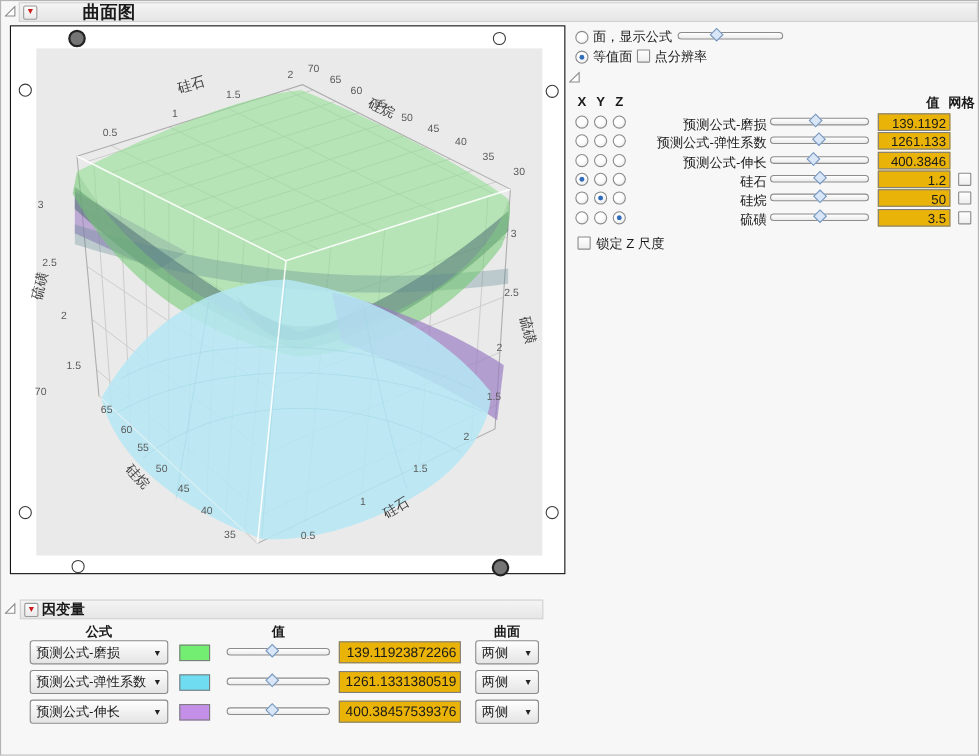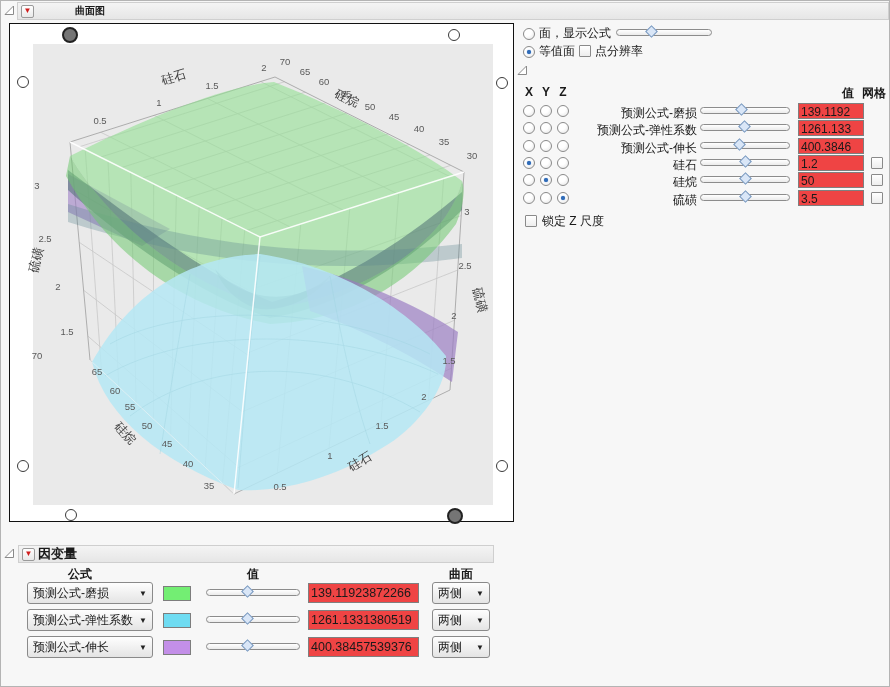--- a/index.html
+++ b/index.html
@@ -4,21 +4,21 @@
 <style>
   * { margin:0; padding:0; box-sizing:border-box; }
   html,body { background:#f7f7f7; }
   body { font-family:"Liberation Sans","DejaVu Sans",sans-serif; font-size:12px; color:#1a1a1a; }
   .window { position:relative; width:890px; height:687px; background:#f7f7f7; border:1px solid #b4b4b4; overflow:hidden; }
 
   
   .disc { position:absolute; width:11px; height:11px; }
   .hbar { position:absolute; height:18px; background:linear-gradient(#f4f4f4,#e6e6e6); border:1px solid #cfcfcf; display:flex; align-items:center; }
   .hbar .htitle { font-weight:bold; }
-  .t14 { font-size:10px;padding-left:38px; } .t13 { font-size:13px; }
+  .t14 { font-size:16px;padding-left:38px; } .t13 { font-size:13px; }
   .redbtn { width:13px; height:13px; margin:0 3px 0 3px; border:1px solid #9a9a9a; border-radius:2px;
             background:linear-gradient(#ffffff,#e9e9e9); display:inline-flex; align-items:center; justify-content:center; }
   .redbtn .tri { color:#cf1c1c; font-size:8px; line-height:8px; }
 
   
   .plot-frame { position:absolute; left:8px; top:22px; width:505px; height:499px; background:#ffffff; border:1px solid #111; }
   .handle { position:absolute; border-radius:50%; }
   .h-open { width:12px; height:12px; border:1.5px solid #3a3a3a; background:transparent; }
   .h-fill { width:16px; height:16px; border:2px solid #222; background:#757575; }
 
@@ -28,21 +28,21 @@
   .r.sel::after { content:''; position:absolute; left:3px; top:3px; width:4px; height:4px; border-radius:50%;
        background:#2f6bb8; box-shadow:0 0 1px #2f6bb8; }
   .cb { position:absolute; width:12px; height:12px; border:1px solid #8a8a8a; border-radius:1px;
        background:linear-gradient(#ffffff,#ededed); }
   .lbl { position:absolute; white-space:nowrap; }
   .slider { position:absolute; height:14px; }
   .sl-track { position:absolute; left:0; right:0; top:3px; height:7px; border:1px solid #8c8c8c; border-radius:5px;
        background:linear-gradient(#ffffff,#ebebeb); }
   .sl-thumb { position:absolute; top:1px; width:9px; height:9px; margin-left:-6px; background:#d9e6f7;
        border:1px solid #7797bd; transform:rotate(45deg); }
-  .vbox { position:absolute; height:16px; border:1px solid #7f7f7f; background:#ef4444; text-align:left;
+  .vbox { position:absolute; height:16px; border:1px solid #7f7f7f; background:#eab308; text-align:right;
        padding:1px 3px 0 2px; font-size:12px; overflow:hidden; white-space:nowrap; }
   .dd { position:absolute; height:22px; border:1px solid #8a8a8a; border-radius:3px;
        background:linear-gradient(#fefefe,#e4e4e4); display:flex; align-items:center; padding:0 5px; }
   .dd .dd-label { flex:1; font-size:12px; white-space:nowrap; overflow:hidden; }
   .dd .dd-arrow { font-size:8px; color:#222; margin-left:4px; }
   .swatch { position:absolute; width:28px; height:15px; border:1px solid #7d7d7d; }
   .colhead { position:absolute; font-weight:bold; font-size:12px; text-align:center; white-space:nowrap; }
 
   .ind-row, .dep-row { position:absolute; left:518px; width:372px; height:17px; }
   .dep-row { left:0; width:513px; height:24px; }
@@ -300,21 +300,21 @@
         <path d="M9.5,1 L9.5,9.5 L1,9.5 Z" fill="#fff" stroke="#8a8a8a"></path>
       </svg>
   </span>
   <div class="hbar" style="left:17px;top:544px;width:476px;">
     <span class="redbtn">
         <span class="tri">▼</span>
       </span>
     <span class="htitle t13">因变量</span>
   </div>
 
-  <span class="colhead" style="left:16px;top:565px;width:126px;">公式</span>
+  <span class="colhead" style="left:26px;top:565px;width:126px;">公式</span>
   <span class="colhead" style="left:205px;top:565px;width:94px;">值</span>
   <span class="colhead" style="left:431px;top:565px;width:58px;">曲面</span>
 
   <div id="dep-rows">
   <div class="dep-row" style="top: 581px;">
     <span class="dd formula-dd">
       <span class="dd-label">预测公式-磨损</span>
       <span class="dd-arrow">▼</span>
     </span>
     <span class="swatch dep-swatch" style="background: rgb(115, 238, 115);"></span>

